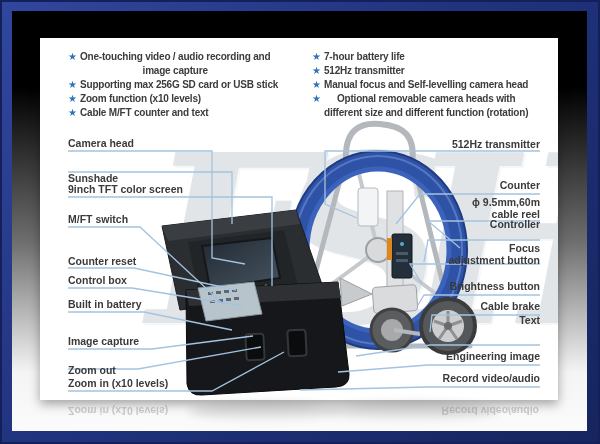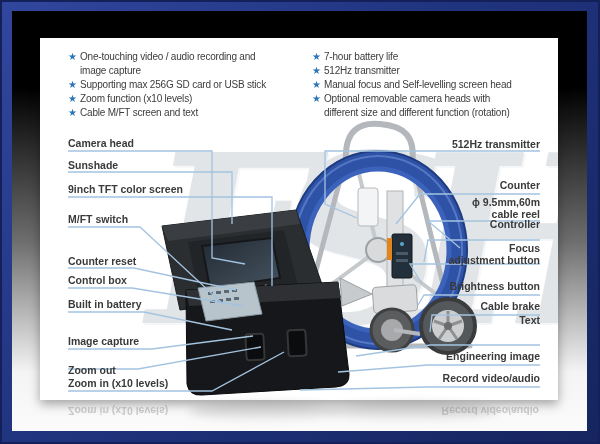--- a/index.html
+++ b/index.html
@@ -10,21 +10,21 @@
   .inner{position:absolute;left:12px;top:11px;right:13px;bottom:13px;
     background:linear-gradient(180deg,#000 0%,#000 18%,#6e6e6e 55%,#f4f4f4 86%,#fbfbfb 100%);}
   .card{position:absolute;left:28px;top:27px;width:518px;height:362px;background:#ffffff;
     box-shadow:0 4px 10px rgba(0,0,0,.35);}
   
   .features{list-style:none;margin:0;padding:0;position:absolute;top:12px;}
   .features.fl{left:28px;width:242px;}
   .features.fr{left:272px;width:246px;}
   .features li{display:flex;align-items:flex-start;margin:0;}
   .star{color:#2e74b8;font-size:10px;line-height:14px;width:12px;flex:0 0 12px;}
-  .ftext{font-size:10px;font-weight:normal;color:#3c3c3c;line-height:14px;white-space:pre-line;letter-spacing:-0.2px;}
+  .ftext{font-size:10px;font-weight:bold;color:#3c3c3c;line-height:14px;white-space:pre-line;letter-spacing:-0.2px;text-align:center;}
   
   .lbl{position:absolute;font-size:10.5px;font-weight:bold;color:#3a3a3a;line-height:12px;white-space:pre-line;}
   .lbl.r{right:18px;text-align:right;}
   .lbl.l{left:28px;text-align:center;}
   
   .diagram{position:absolute;left:0;top:0;}
   
   .reflection{position:absolute;left:16px;right:16px;bottom:0;height:30px;pointer-events:none;}
   .refl-text{position:absolute;transform:scaleY(-1);color:#8f8f8f;opacity:.45;filter:blur(0.6px);
     font-size:10.5px;font-weight:bold;top:4px;}
@@ -48,35 +48,35 @@
         <li>
             <span class="star">★</span>
             <span class="ftext">Supporting max 256G SD card or USB stick</span>
           </li>
         <li>
             <span class="star">★</span>
             <span class="ftext">Zoom function (x10 levels)</span>
           </li>
         <li>
             <span class="star">★</span>
-            <span class="ftext">Cable M/FT screen and text</span>
+            <span class="ftext">Cable M/FT counter and text</span>
           </li>
       </ul>
       <ul class="features fr">
         <li>
             <span class="star">★</span>
             <span class="ftext">7-hour battery life</span>
           </li>
         <li>
             <span class="star">★</span>
             <span class="ftext">512Hz transmitter</span>
           </li>
         <li>
             <span class="star">★</span>
-            <span class="ftext">Manual focus and Self-levelling screen head</span>
+            <span class="ftext">Manual focus and Self-levelling camera head</span>
           </li>
         <li>
             <span class="star">★</span>
             <span class="ftext">Optional removable camera heads with
 different size and different function (rotation)</span>
           </li>
       </ul>
 
       <svg class="diagram" width="518" height="362" viewBox="0 0 518 362">
         <defs>
@@ -207,21 +207,21 @@
           <path d="M500,226 H370 L382,246"></path>
           <path d="M500,257 H384 L378,267"></path>
           <path d="M500,277 H392 L390,294"></path>
           <path d="M500,307 H390 L316,318"></path>
           <path d="M500,327 H388 L298,334"></path>
           <path d="M500,349 H388 L260,352"></path>
         </g>
       </svg>
 
       <div class="lbl l" style="top:99px">Camera head</div>
-      <div class="lbl l" style="top:121px">Sunshade</div>
+      <div class="lbl l" style="top:134px">Sunshade</div>
       <div class="lbl l" style="top:145px">9inch TFT color screen</div>
       <div class="lbl l" style="top:175px">M/FT switch</div>
       <div class="lbl l" style="top:217px">Counter reset</div>
       <div class="lbl l" style="top:236px">Control box</div>
       <div class="lbl l" style="top:260px">Built in battery</div>
       <div class="lbl l" style="top:297px">Image capture</div>
       <div class="lbl l" style="top:326px">Zoom out</div>
       <div class="lbl l" style="top:339px">Zoom in (x10 levels)</div>
 
       <div class="lbl r" style="top:100px">512Hz transmitter</div>

